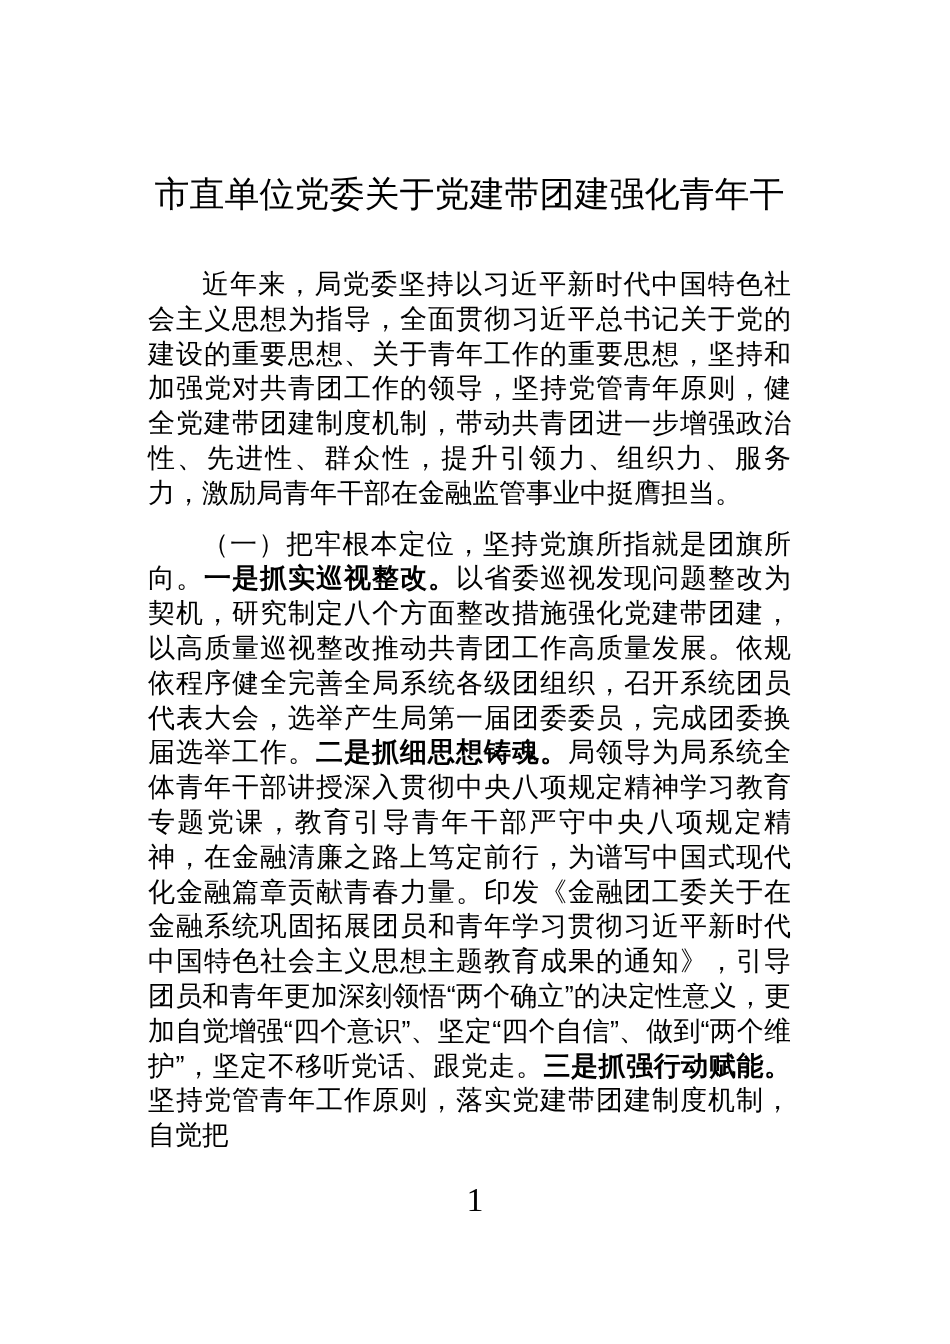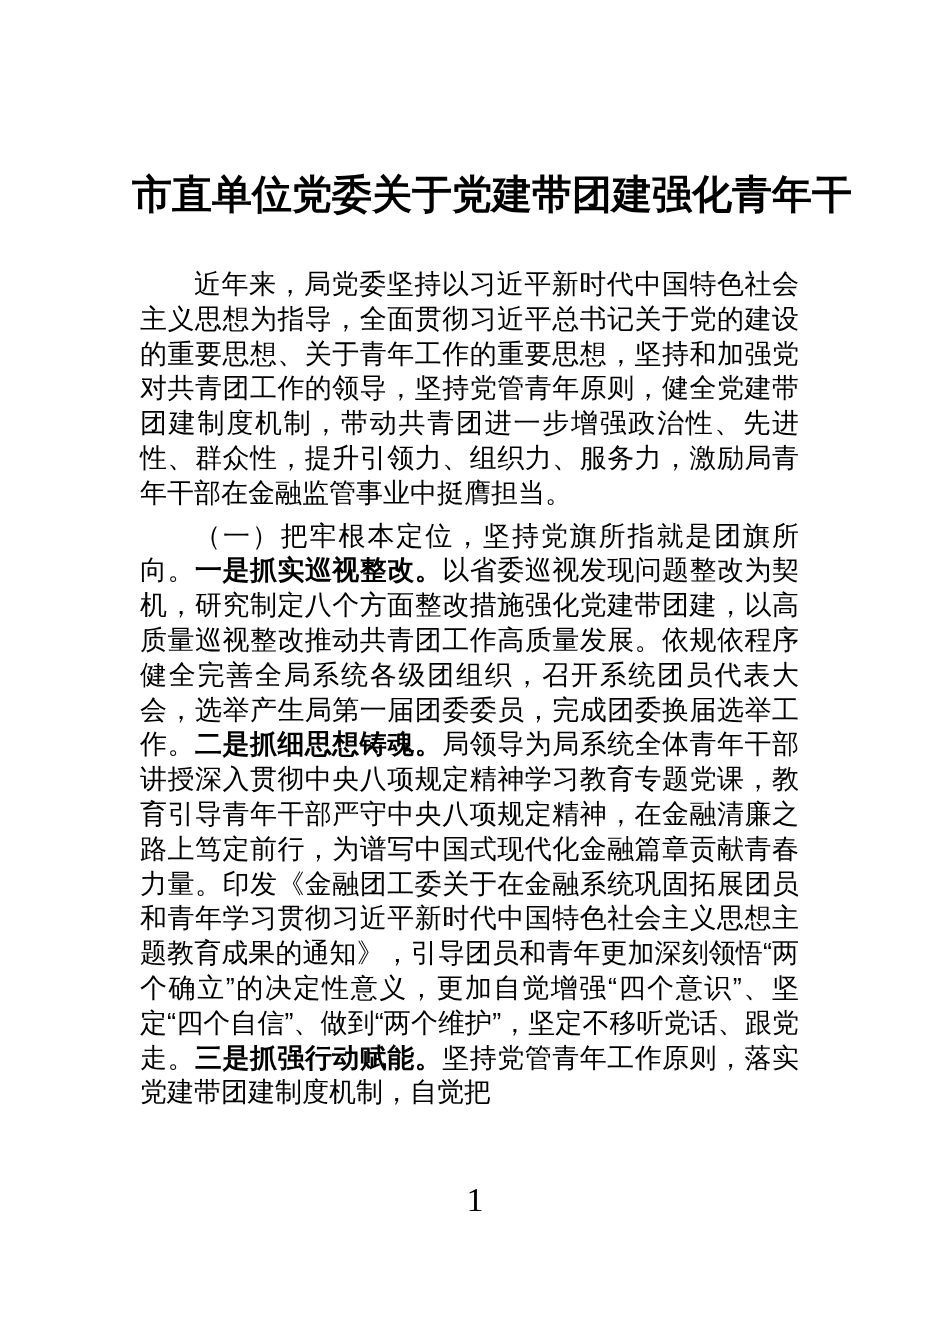--- a/index.html
+++ b/index.html
@@ -12,35 +12,35 @@
     width: 950px;
     height: 1344px;
     background: #ffffff;
     color: #000000;
     overflow: hidden;
     font-family: "Liberation Sans", sans-serif;
   }
   .doc-title {
     margin: 158px 143px 0 132px;
     text-align: center;
-    font-weight: bold;
-    font-size: 40px;
+    font-weight: normal;
+    font-size: 35px;
     line-height: 72px;
     color: #000000;
   }
   .doc-title .title-line {
     display: block;
     white-space: nowrap;
   }
   .doc-body {
     margin: 37px 143px 0 132px;
     width: 675px;
   }
   .doc-body p {
-    margin: 8px;
+    margin: 16px;
     padding: 0;
     font-size: 27px;
     line-height: 34.8px;
     text-align: justify;
     text-justify: inter-ideograph;
     text-indent: 2em;
     word-break: break-all;
     color: #000000;
   }
   .doc-body p strong {

